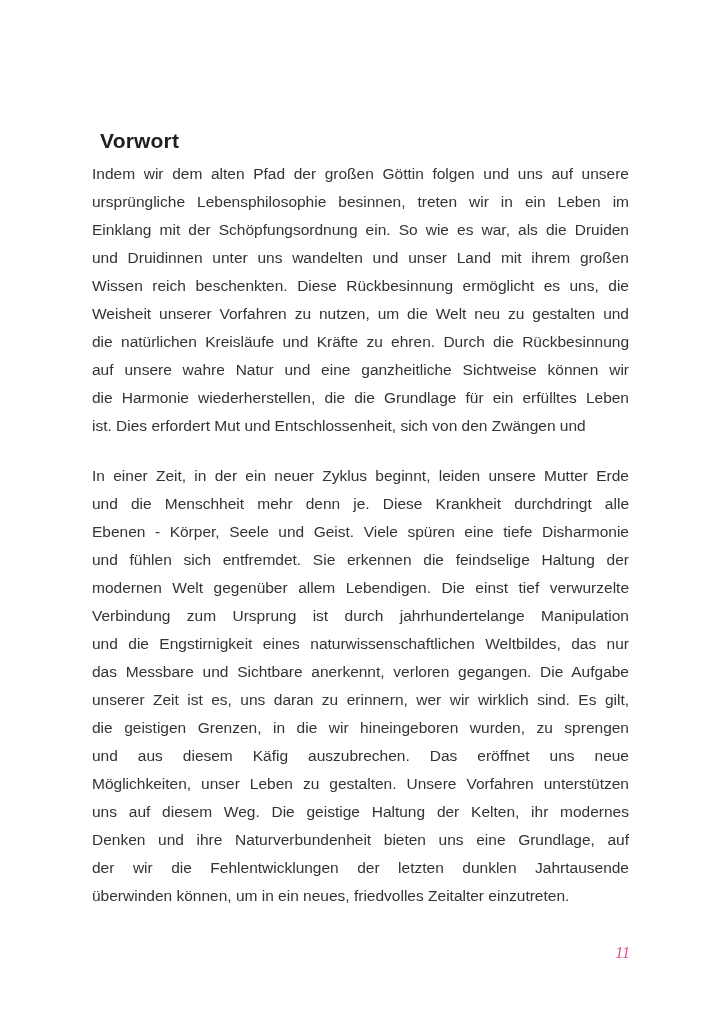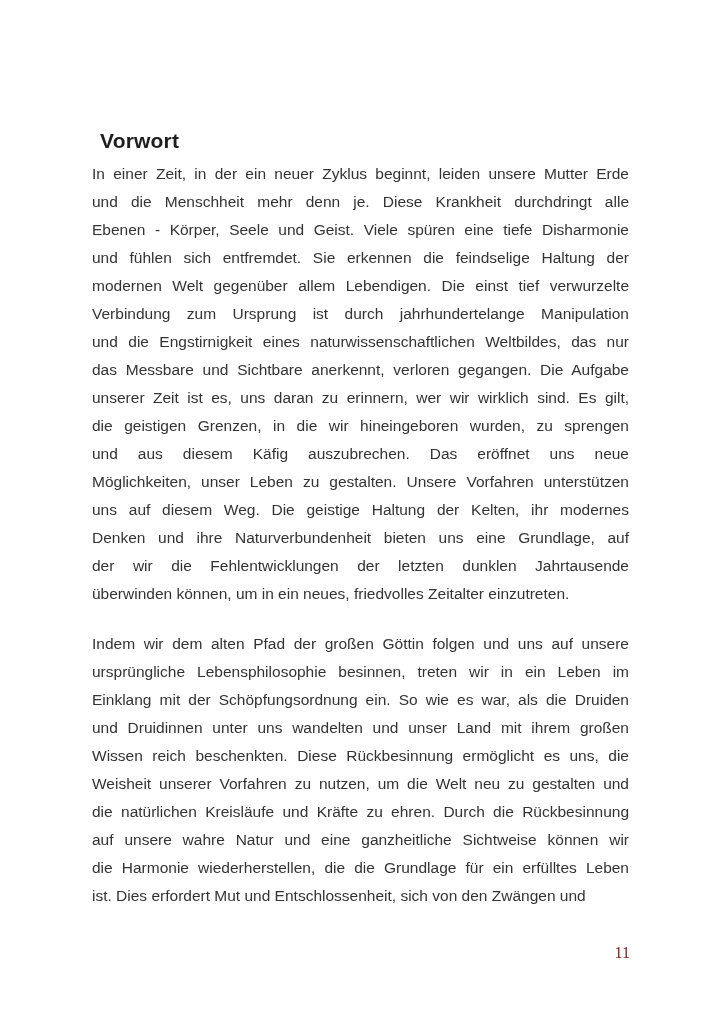--- a/index.html
+++ b/index.html
@@ -51,57 +51,58 @@
   .line.last {
     text-align: left;
     text-align-last: left;
   }
   .page-number {
     position: absolute;
     top: 944px;
     right: 90px;
     font-family: "Liberation Serif", serif;
     font-size: 16px;
-    color: #7f1d1d;
+    color: #ec4899;
     text-align: right;
+    font-style: italic;
   }
 </style>
 </head>
 <body>
 
 <div class="page">
   <h1 class="doc-title">Vorwort</h1>
 
   <div class="doc-body" id="doc-body">
+      <div class="para">
+        <div class="line">Indem wir dem alten Pfad der großen Göttin folgen und uns auf unsere</div>
+        <div class="line">ursprüngliche Lebensphilosophie besinnen, treten wir in ein Leben im</div>
+        <div class="line">Einklang mit der Schöpfungsordnung ein. So wie es war, als die Druiden</div>
+        <div class="line">und Druidinnen unter uns wandelten und unser Land mit ihrem großen</div>
+        <div class="line">Wissen reich beschenkten. Diese Rückbesinnung ermöglicht es uns, die</div>
+        <div class="line">Weisheit unserer Vorfahren zu nutzen, um die Welt neu zu gestalten und</div>
+        <div class="line">die natürlichen Kreisläufe und Kräfte zu ehren. Durch die Rückbesinnung</div>
+        <div class="line">auf unsere wahre Natur und eine ganzheitliche Sichtweise können wir</div>
+        <div class="line">die Harmonie wiederherstellen, die die Grundlage für ein erfülltes Leben</div>
+        <div class="line last">ist. Dies erfordert Mut und Entschlossenheit, sich von den Zwängen und</div>
+      </div>
       <div class="para">
         <div class="line">In einer Zeit, in der ein neuer Zyklus beginnt, leiden unsere Mutter Erde</div>
         <div class="line">und die Menschheit mehr denn je. Diese Krankheit durchdringt alle</div>
         <div class="line">Ebenen - Körper, Seele und Geist. Viele spüren eine tiefe Disharmonie</div>
         <div class="line">und fühlen sich entfremdet. Sie erkennen die feindselige Haltung der</div>
         <div class="line">modernen Welt gegenüber allem Lebendigen. Die einst tief verwurzelte</div>
         <div class="line">Verbindung zum Ursprung ist durch jahrhundertelange Manipulation</div>
         <div class="line">und die Engstirnigkeit eines naturwissenschaftlichen Weltbildes, das nur</div>
         <div class="line">das Messbare und Sichtbare anerkennt, verloren gegangen. Die Aufgabe</div>
         <div class="line">unserer Zeit ist es, uns daran zu erinnern, wer wir wirklich sind. Es gilt,</div>
         <div class="line">die geistigen Grenzen, in die wir hineingeboren wurden, zu sprengen</div>
         <div class="line">und aus diesem Käfig auszubrechen. Das eröffnet uns neue</div>
         <div class="line">Möglichkeiten, unser Leben zu gestalten. Unsere Vorfahren unterstützen</div>
         <div class="line">uns auf diesem Weg. Die geistige Haltung der Kelten, ihr modernes</div>
         <div class="line">Denken und ihre Naturverbundenheit bieten uns eine Grundlage, auf</div>
         <div class="line">der wir die Fehlentwicklungen der letzten dunklen Jahrtausende</div>
         <div class="line last">überwinden können, um in ein neues, friedvolles Zeitalter einzutreten.</div>
       </div>
-      <div class="para">
-        <div class="line">Indem wir dem alten Pfad der großen Göttin folgen und uns auf unsere</div>
-        <div class="line">ursprüngliche Lebensphilosophie besinnen, treten wir in ein Leben im</div>
-        <div class="line">Einklang mit der Schöpfungsordnung ein. So wie es war, als die Druiden</div>
-        <div class="line">und Druidinnen unter uns wandelten und unser Land mit ihrem großen</div>
-        <div class="line">Wissen reich beschenkten. Diese Rückbesinnung ermöglicht es uns, die</div>
-        <div class="line">Weisheit unserer Vorfahren zu nutzen, um die Welt neu zu gestalten und</div>
-        <div class="line">die natürlichen Kreisläufe und Kräfte zu ehren. Durch die Rückbesinnung</div>
-        <div class="line">auf unsere wahre Natur und eine ganzheitliche Sichtweise können wir</div>
-        <div class="line">die Harmonie wiederherstellen, die die Grundlage für ein erfülltes Leben</div>
-        <div class="line last">ist. Dies erfordert Mut und Entschlossenheit, sich von den Zwängen und</div>
-      </div>
     </div>
 
   <div class="page-number">11</div>
 </div>
 
 </body></html>

